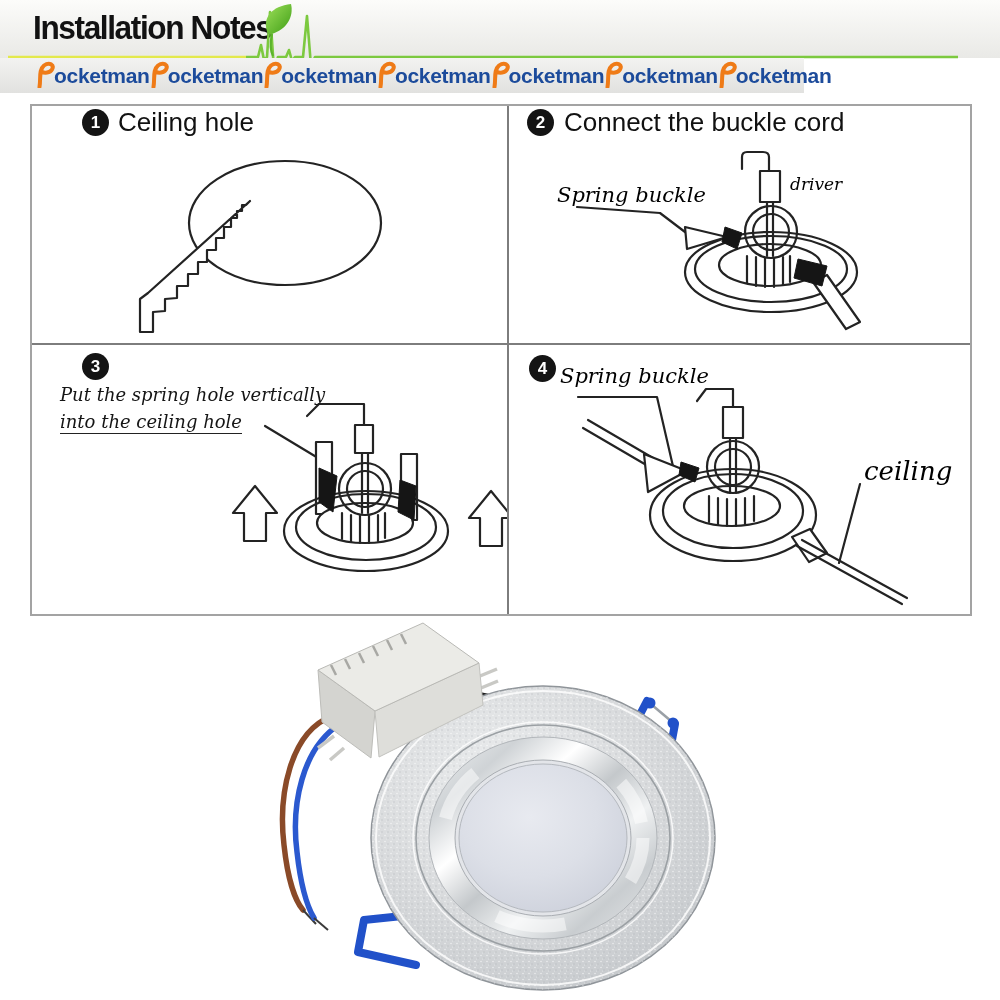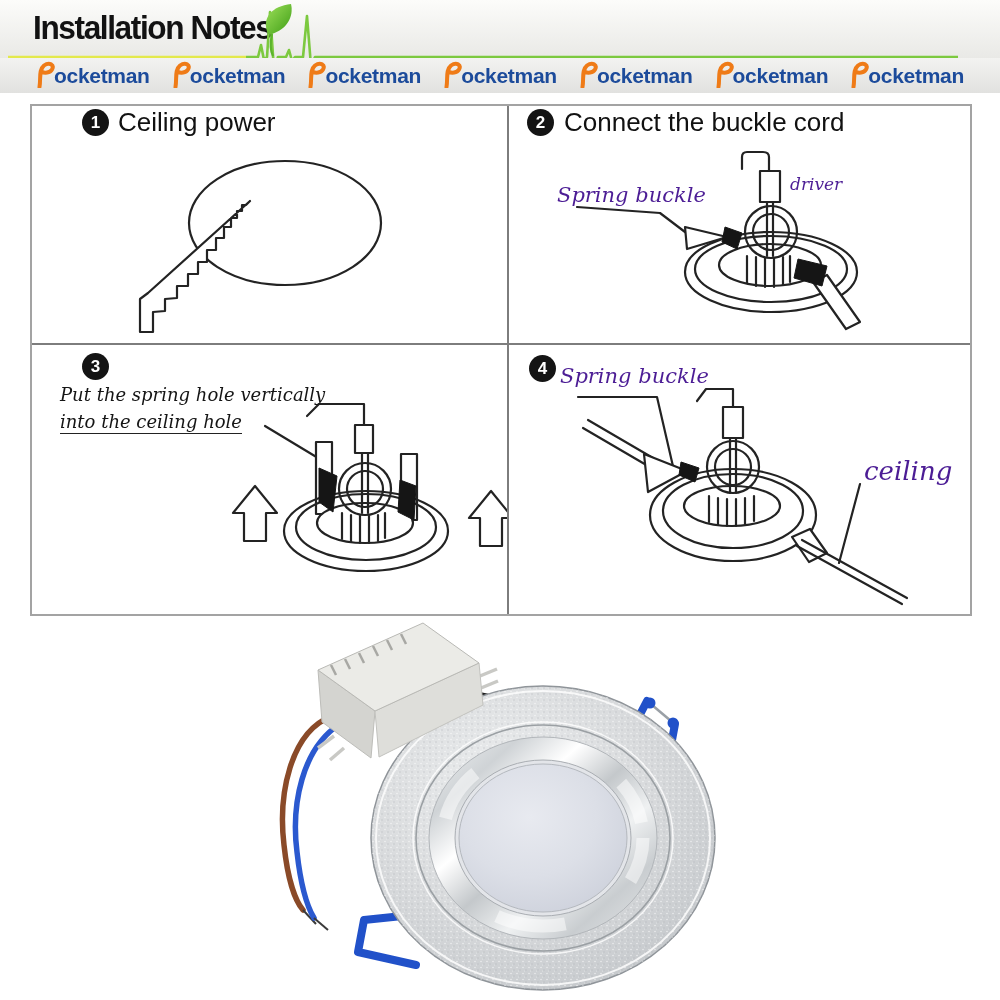--- a/index.html
+++ b/index.html
@@ -7,42 +7,42 @@
   .page{position:absolute;inset:0;}
 
   
   .header{position:absolute;left:0;top:0;width:1000px;height:58px;
     background:linear-gradient(#fcfcfa,#e9e9e6);}
   .main-title{position:absolute;left:33px;top:8px;font-size:34px;font-weight:bold;color:#121212;
     letter-spacing:-1.5px;transform:scaleX(.93);transform-origin:left center;white-space:nowrap;}
   .ekg-svg{position:absolute;left:0;top:0;width:1000px;height:96px;pointer-events:none;}
 
   
-  .logo-row{position:absolute;left:0;top:58px;width:1000px;height:35px;box-sizing:border-box;
+  .logo-row{position:absolute;left:0;top:58px;width:804px;height:35px;box-sizing:border-box;
     background:linear-gradient(#f3f3f1,#e1e1df);display:flex;align-items:center;
-    justify-content:space-between;padding:0 36px;}
+    padding:0 36px;}
   .logo{display:flex;align-items:center;}
   .logo svg{margin-right:-2px;margin-top:-3px;}
   .logo-text{color:#1c4b9b;font-weight:bold;font-size:21px;letter-spacing:-.3px;}
 
   
   .grid{position:absolute;left:30px;top:104px;width:938px;height:508px;border:2px solid #a3a3a3;background:#fff;}
   .vdiv{position:absolute;left:475px;top:0;width:2px;height:100%;background:#7d7d7d;}
   .hdiv{position:absolute;left:0;top:237px;width:100%;height:2px;background:#7d7d7d;}
   .cell{position:absolute;overflow:hidden;}
   .cell svg{position:absolute;left:0;top:0;}
   .cell1{left:0;top:0;width:475px;height:237px;}
   .cell2{left:477px;top:0;width:461px;height:237px;}
   .cell3{left:0;top:239px;width:475px;height:269px;}
   .cell4{left:477px;top:239px;width:461px;height:269px;}
 
   .badge{position:absolute;width:27px;height:27px;border-radius:50%;background:#141414;color:#fff;
     display:flex;align-items:center;justify-content:center;font-size:17px;font-weight:bold;}
   .step-title{position:absolute;font-size:26px;color:#111;white-space:nowrap;}
-  .anno{position:absolute;font-family:"DejaVu Serif",serif;font-style:italic;color:#4c1d95;white-space:nowrap;}
+  .anno{position:absolute;font-family:"DejaVu Serif",serif;font-style:italic;color:#000000;white-space:nowrap;}
   .note{position:absolute;left:28px;top:36px;width:310px;text-align:left;
     font-family:"DejaVu Serif",serif;font-style:italic;font-weight:500;font-size:18px;line-height:27px;color:#151515;}
   .note .ul{border-bottom:1.6px solid #222;padding-bottom:1px;}
 
   .line{stroke:#232323;stroke-width:2.2;fill:none;stroke-linejoin:round;stroke-linecap:round;}
   .fillw{fill:#fff;}
   .fillb{fill:#151515;stroke:#151515;}
 
   
   .photo-svg{position:absolute;left:0;top:618px;width:1000px;height:382px;}
@@ -117,21 +117,21 @@
   <div class="grid">
     <div class="vdiv"></div>
     <div class="hdiv"></div>
 
     <div class="cell cell1">
       <svg width="475" height="237" viewBox="0 0 475 237">
         <ellipse class="line" cx="253" cy="117" rx="96" ry="62"></ellipse>
         <path class="line fillw" d="M218,95 L116,187 L108,193 L108,226 L121,226 L121,206 L133,205 L133,193 L145,192 L145,180 L156,180 L156,168 L166,168 L166,156 L175,156 L175,144 L184,144 L184,132 L192,132 L192,121 L199,121 L199,112 L205,112 L205,105 L210,105 L210,99 L214,99 Z"></path>
       </svg>
       <div class="badge" style="left:50px;top:3px;">1</div>
-      <div class="step-title" style="left:86px;top:1px;">Ceiling power</div>
+      <div class="step-title" style="left:86px;top:1px;">Ceiling hole</div>
     </div>
 
     <div class="cell cell2">
       <svg width="461" height="237" viewBox="0 0 461 237">
         <ellipse class="line" cx="262" cy="166" rx="86" ry="40"></ellipse>
         <ellipse class="line" cx="262" cy="163" rx="76" ry="33"></ellipse>
         <ellipse class="line fillw" cx="261" cy="159" rx="51" ry="21"></ellipse>
         <g class="line">
           <line x1="238" y1="150" x2="238" y2="177"></line>
             <line x1="247" y1="151" x2="247" y2="180"></line>

